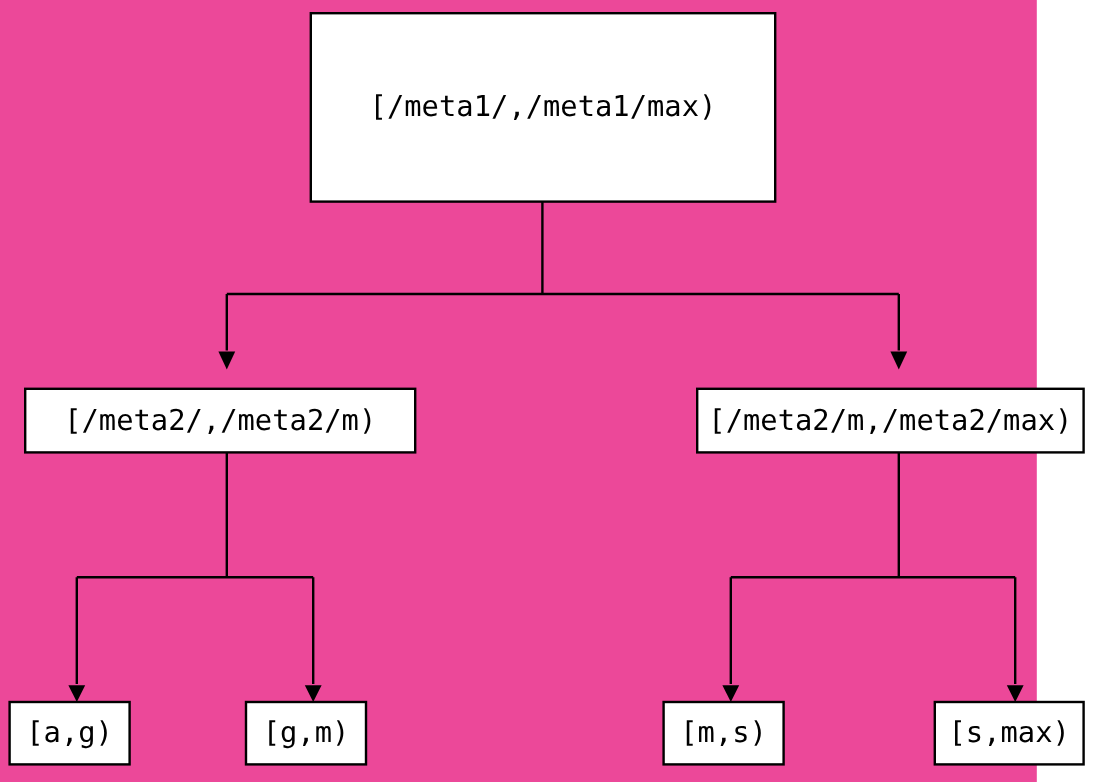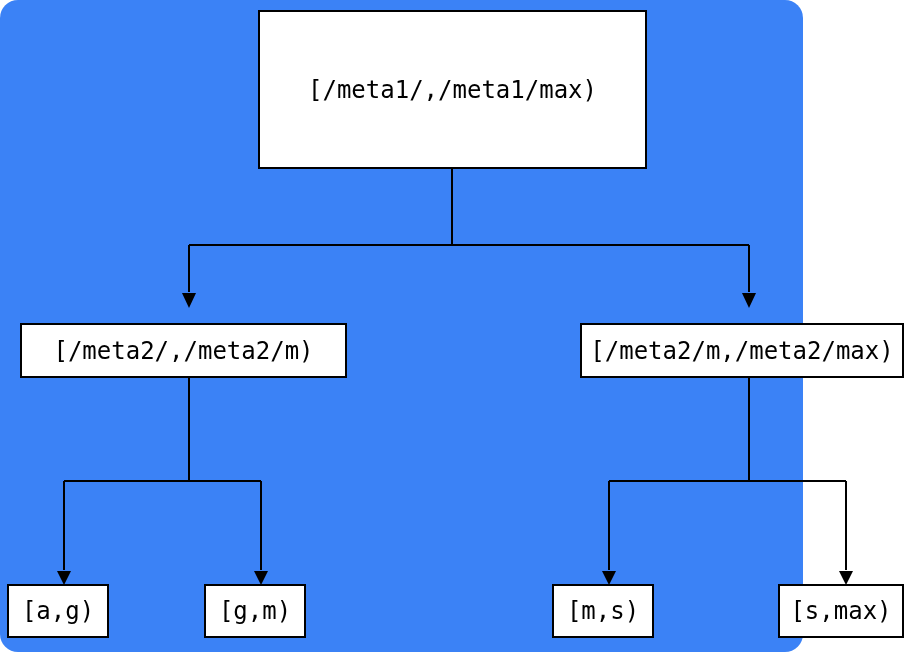--- a/index.html
+++ b/index.html
@@ -9,24 +9,23 @@
     background: #ffffff;
   }
   body {
     width: 912px;
     height: 652px;
     font-family: "DejaVu Sans Mono", "Liberation Mono", monospace;
     overflow: hidden;
   }
   #diagram-root {
     position: relative;
-    width: 803px;
+    width: 864px;
     height: 652px;
-    background: #3b82f6;
-    border-radius: 18px;
+    background: #ec4899;
   }
   svg.tree-canvas {
     position: absolute;
     top: 0;
     left: 0;
     width: 912px;
     height: 652px;
     display: block;
   }
   .node-box {

